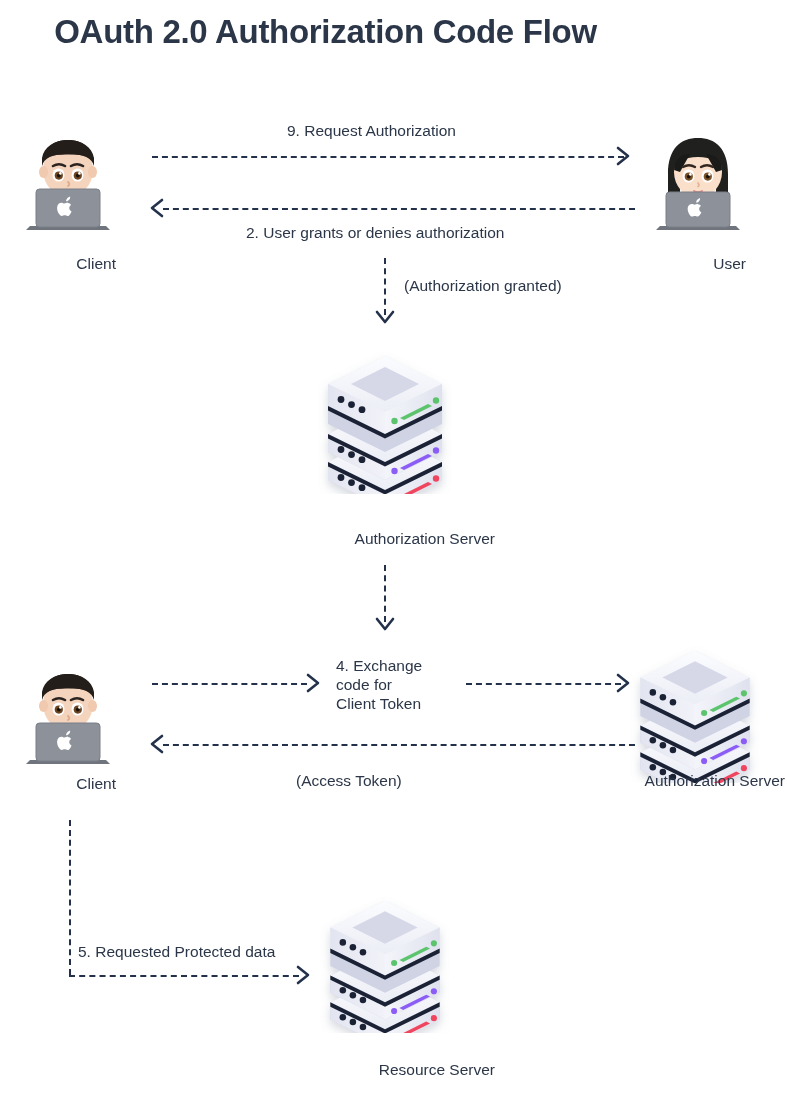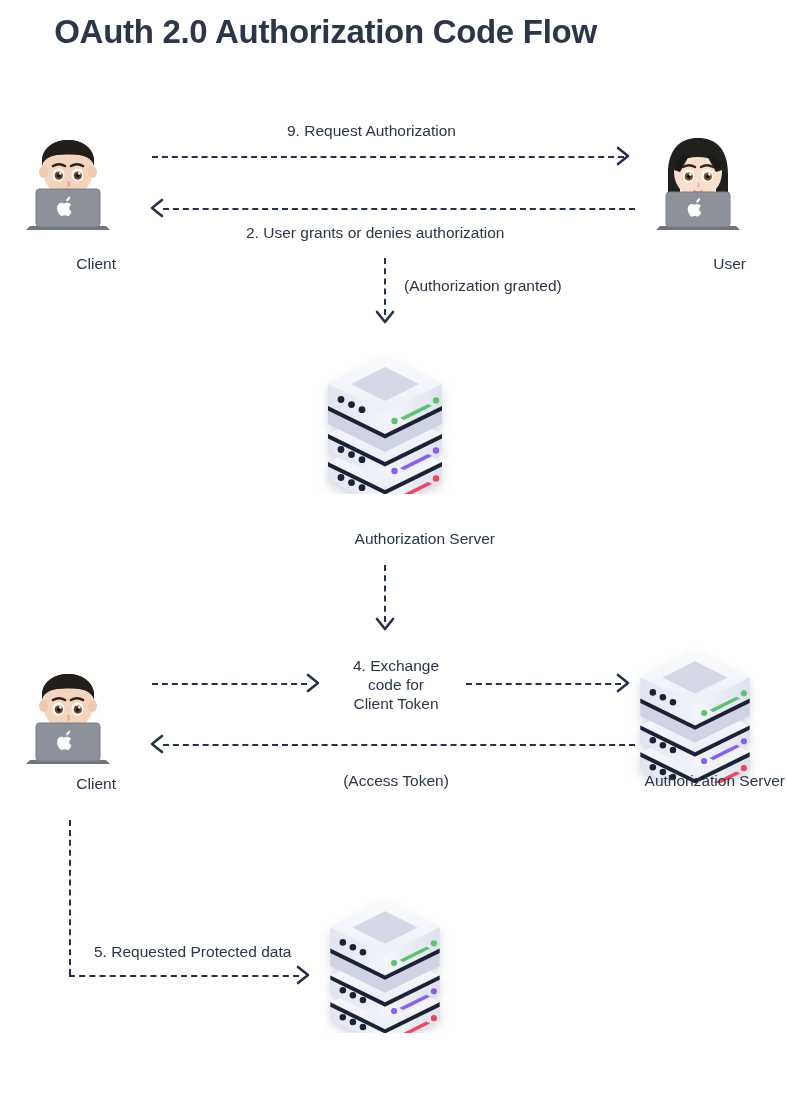--- a/index.html
+++ b/index.html
@@ -39,21 +39,21 @@
 
   
   .lbl {
     position: absolute;
     font-size: 15.5px;
     color: #2b3648;
     line-height: 21px;
     white-space: nowrap;
   }
   .lbl.ctr {
-    text-align: center;
+    text-align: left;
     white-space: normal;
   }
   .node-caption {
     position: absolute;
     font-size: 15.5px;
     color: #2b3648;
     text-align: right;
     line-height: 21px;
     white-space: nowrap;
   }
@@ -413,21 +413,21 @@
   </div>
   <div class="node-caption" style="left:565px; top:770px; width:220px;">Authorization Server</div>
 
   <div class="vline" style="left:69px; top:820px; height:155px;"></div>
   <div class="hline" style="left:69px; top:975px; width:230px;"></div>
   <div class="arrowhead" style="left:295px; top:964px;">
     <svg width="18" height="22" viewBox="0 0 18 22">
         <path d="M3 3 L13 11 L3 19" fill="none" stroke="#23314b" stroke-width="2.6" stroke-linecap="round" stroke-linejoin="round"></path>
       </svg>
   </div>
-  <div class="lbl" style="left:94px; top:941px;">5. Requested Protected data</div>
+  <div class="lbl" style="left:78px; top:941px;">5. Requested Protected data</div>
 
   <div class="server" style="left:315px; top:893px; width:140px; height:140px;">
     <svg width="140" height="140" viewBox="0 0 146 146" aria-hidden="true">
       <defs>
         <linearGradient id="topfaceC" x1="0" y1="0" x2="0" y2="1">
           <stop offset="0%" stop-color="#fbfcfe"></stop>
             <stop offset="100%" stop-color="#eceef6"></stop>
         </linearGradient>
         <linearGradient id="leftfaceC" x1="0" y1="0" x2="1" y2="0">
           <stop offset="0%" stop-color="#e2e4f0"></stop>
@@ -479,14 +479,15 @@
           <circle cx="29" cy="51.5" r="3.4" fill="#1b2335"></circle>
           <circle cx="39.5" cy="56.6" r="3.4" fill="#1b2335"></circle>
           <circle cx="50" cy="61.7" r="3.4" fill="#1b2335"></circle>
           <path d="M88 70 L116 56 L120 58 L92 72 Z" fill="#5cc46c"></path>
           <circle cx="82.5" cy="73" r="3.2" fill="#5cc46c"></circle>
           <circle cx="124" cy="52.5" r="3.2" fill="#5cc46c"></circle>
         </g>
       </g>
     </svg>
   </div>
+  <div class="node-caption" style="left:275px; top:1059px; width:220px;">Resource Server</div>
 
 </div>
 
 </body></html>

